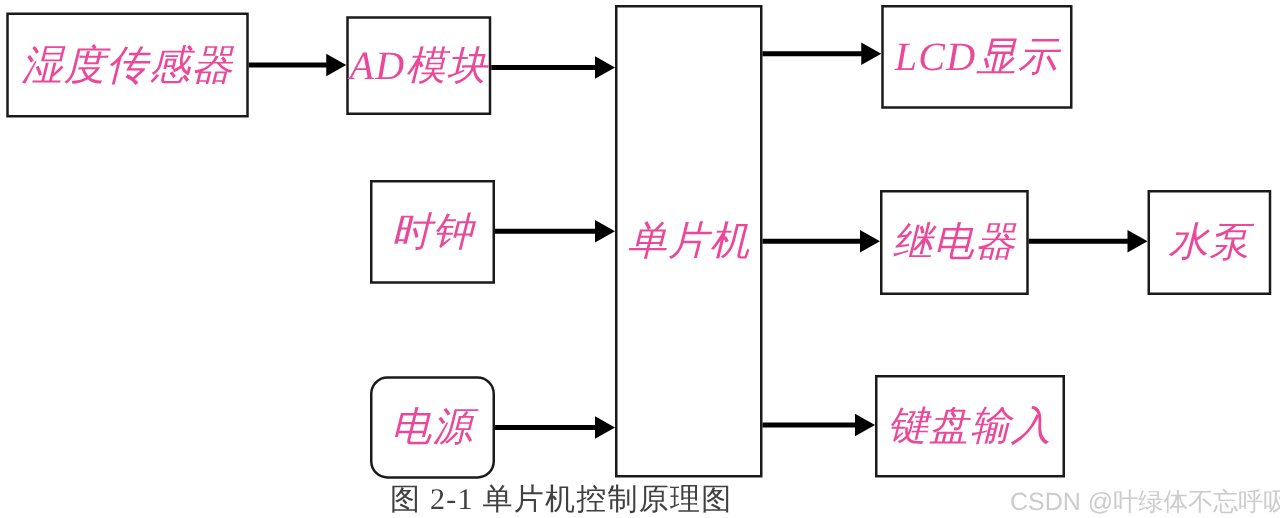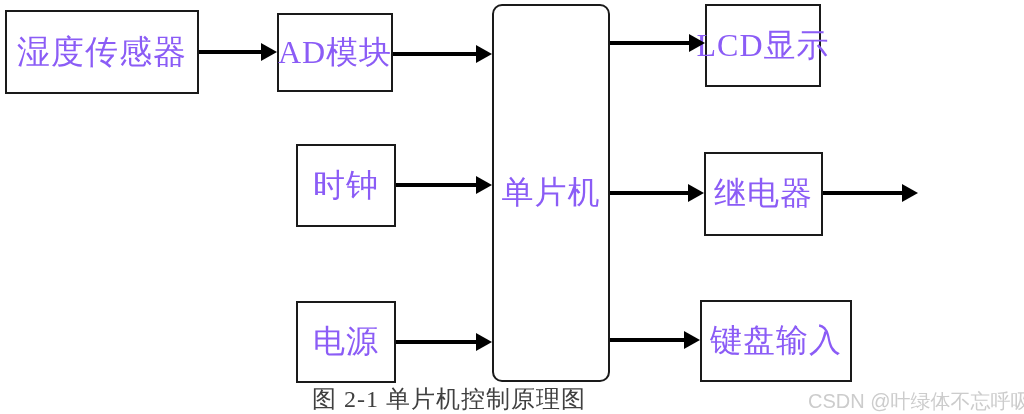--- a/index.html
+++ b/index.html
@@ -16,32 +16,33 @@
     font-family: "Liberation Serif", "DejaVu Serif", serif;
   }
   .box {
     position: absolute;
     background: #ffffff;
     border: 2px solid #1a1a1a;
     display: flex;
     align-items: center;
     justify-content: center;
     font-size: 32px;
-    color: #8b5cf6;
+    color: #ec4899;
     letter-spacing: 1px;
     white-space: nowrap;
     box-sizing: border-box;
+    font-style: italic;
   }
   
   .n-humidity { left: 5px;   top: 10px;  width: 194px; height: 84px; font-size: 33px; }
   .n-ad       { left: 277px; top: 13px;  width: 116px; height: 79px; }
   .n-clock    { left: 296px; top: 144px; width: 100px; height: 83px; }
-  .n-power    { left: 296px; top: 301px; width: 100px; height: 82px; }
-  .n-mcu      { left: 492px; top: 4px;   width: 118px; height: 378px; border-radius: 10px; }
-  .n-lcd      { left: 705px; top: 4px;   width: 116px; height: 83px; }
+  .n-power    { left: 296px; top: 301px; width: 100px; height: 82px; border-radius: 14px; }
+  .n-mcu      { left: 492px; top: 4px;   width: 118px; height: 378px; }
+  .n-lcd      { left: 705px; top: 4px;   width: 153px; height: 83px; }
   .n-relay    { left: 704px; top: 152px; width: 119px; height: 84px; text-align: right; }
   .n-pump     { left: 918px; top: 152px; width: 99px;  height: 84px; }
   .n-keyboard { left: 700px; top: 300px; width: 152px; height: 82px; }
 
   
   .arrow {
     position: absolute;
     height: 4px;
     background: #000000;
   }
@@ -103,20 +104,23 @@
   </div>
   <div class="box n-mcu">
     <span>单片机</span>
   </div>
   <div class="box n-lcd">
     <span>LCD显示</span>
   </div>
   <div class="box n-relay">
     <span>继电器</span>
   </div>
+  <div class="box n-pump">
+    <span>水泵</span>
+  </div>
   <div class="box n-keyboard">
     <span>键盘输入</span>
   </div>
 
   <div class="arrow a1"></div>
   <div class="arrow a2"></div>
   <div class="arrow a3"></div>
   <div class="arrow a4"></div>
   <div class="arrow a5"></div>
   <div class="arrow a6"></div>

